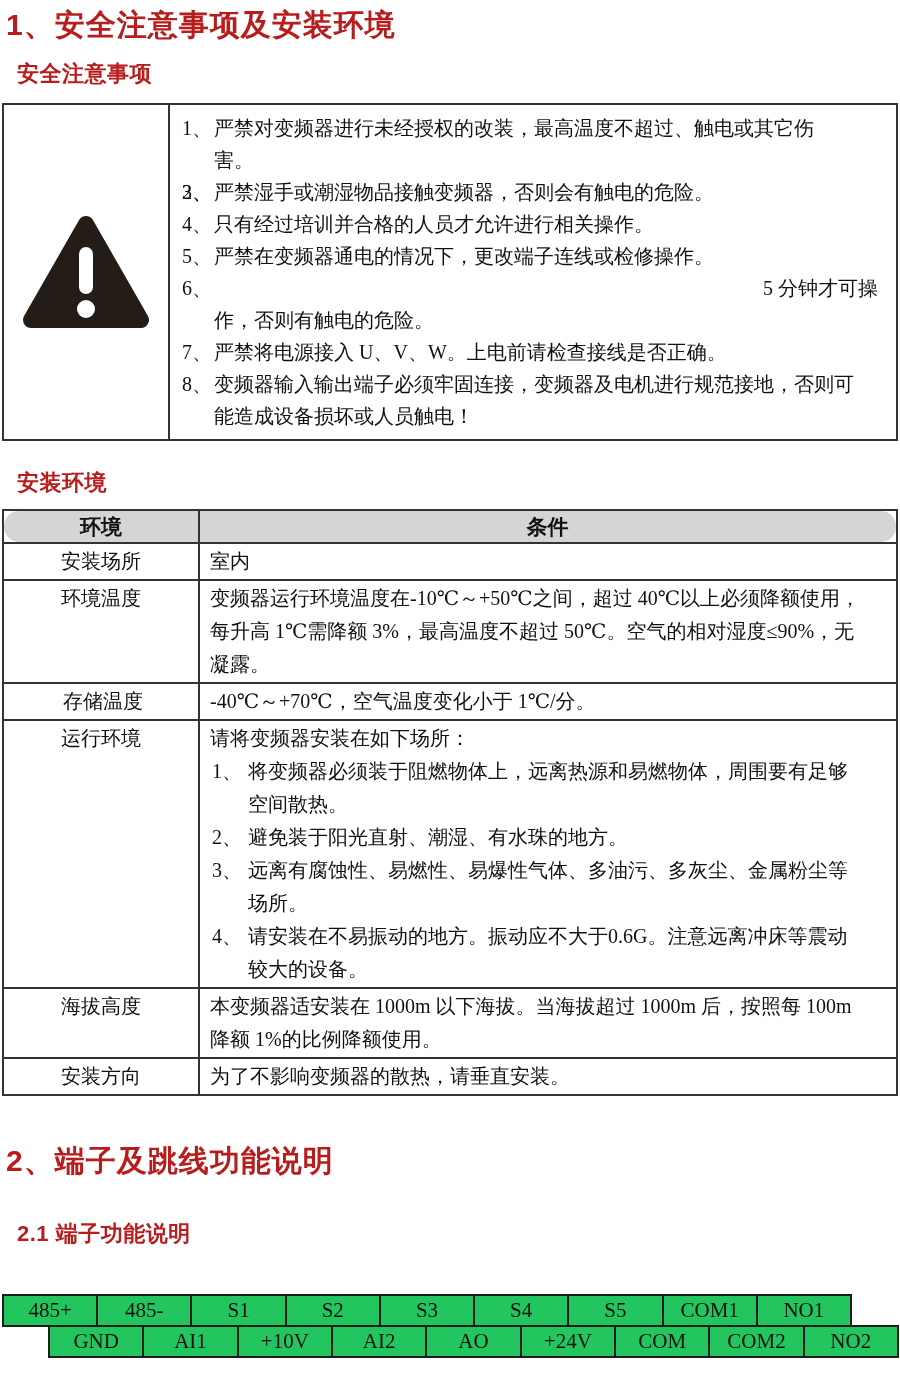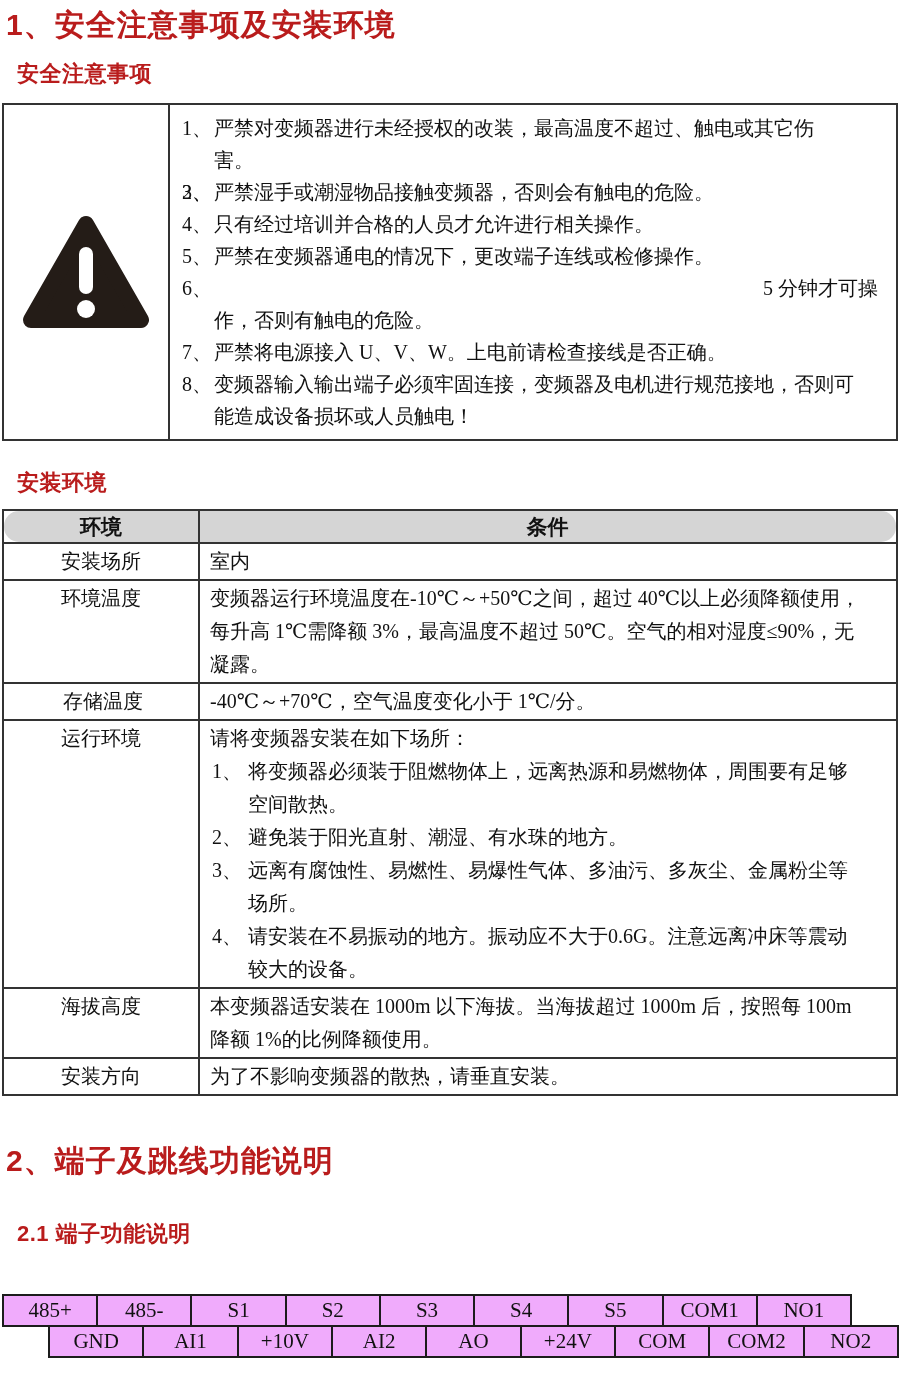--- a/index.html
+++ b/index.html
@@ -93,21 +93,21 @@
   .t-row-top { width: 850px; }
   .t-row-bottom { width: 851px; margin-left: 46px; margin-top: -2px; }
   .t-cell {
     flex: 1;
     border: 2px solid #1c1c1c;
     margin-left: -2px;
     display: flex;
     align-items: center;
     justify-content: center;
     font-size: 21px;
-    background: #f0abfc;
+    background: #22c55e;
   }
   .t-cell:first-child { margin-left: 0; }
 </style>
 </head>
 <body>
 
 <div class="heading h1" id="section1-title">1、安全注意事项及安装环境</div>
 
 <div class="heading h2" style="margin-top:16px;">安全注意事项</div>
 

